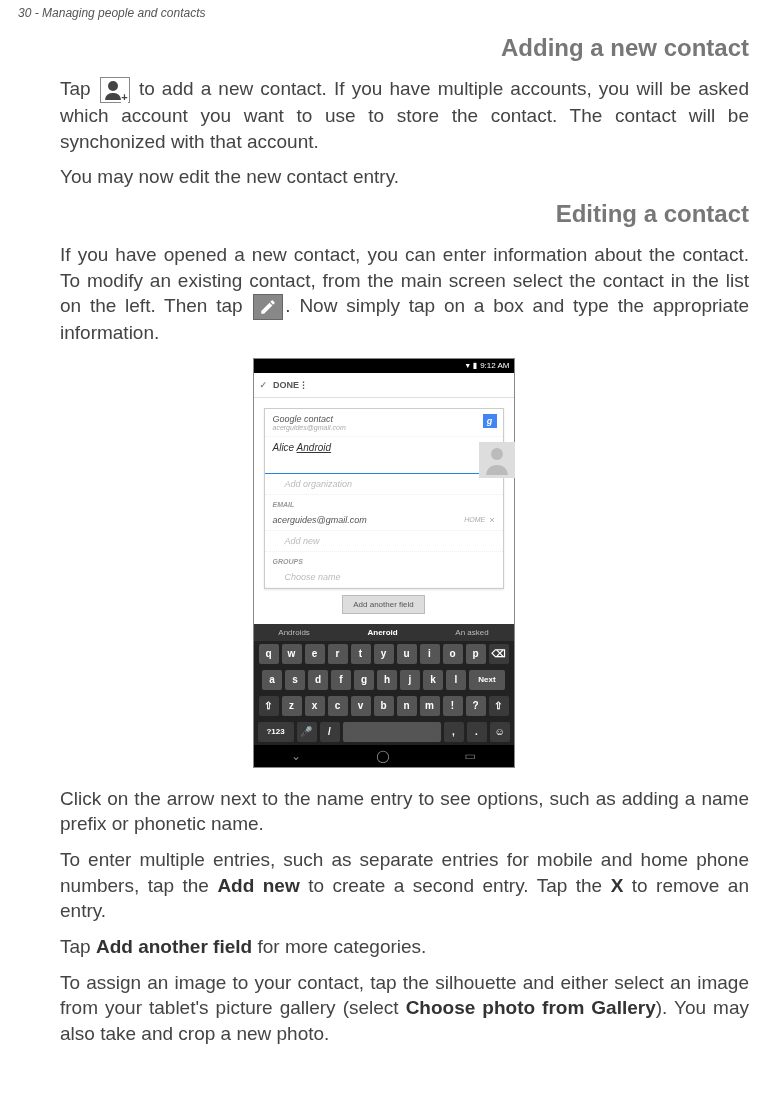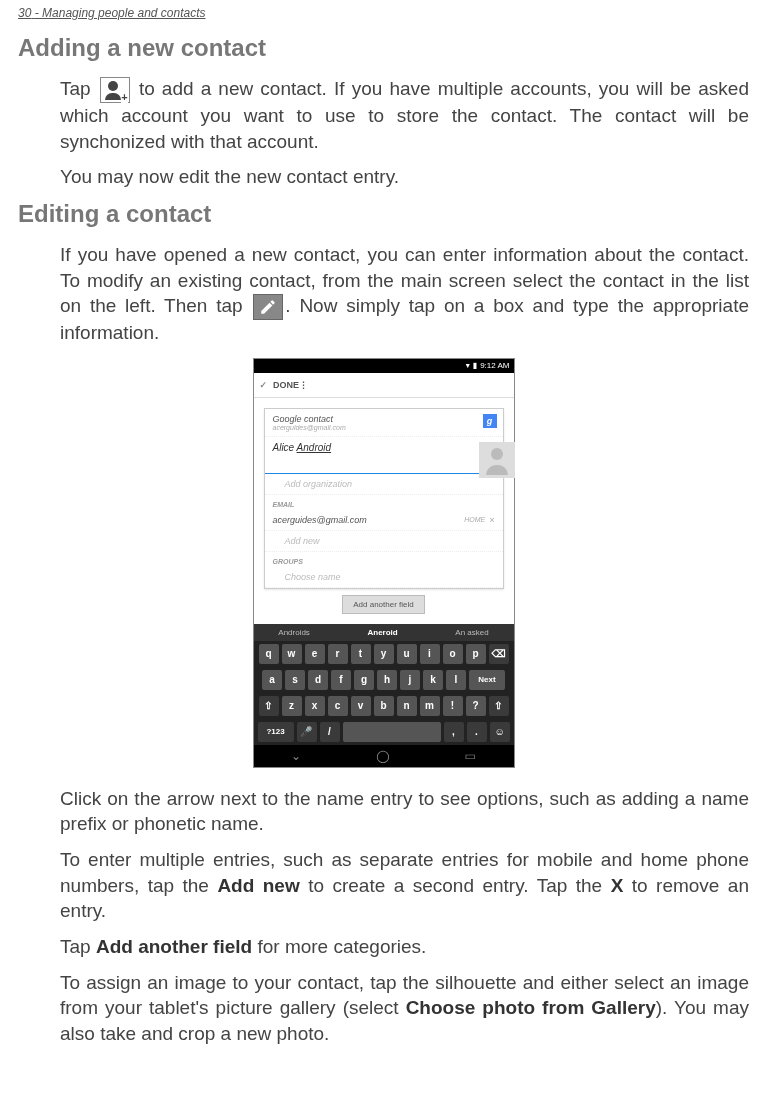--- a/index.html
+++ b/index.html
@@ -11,27 +11,27 @@
     background: #fff;
   }
   .page {
     padding: 6px 18px 20px 18px;
   }
   .header-line {
     font-size: 12px;
     font-style: italic;
     color: #555;
     margin-bottom: 14px;
-    text-decoration: underline;
   }
   h2.section-title {
     font-size: 24px;
     font-weight: bold;
     color: #777;
     margin: 8px 0 14px 0;
+    text-align: right;
   }
   .body-text {
     font-size: 19px;
     color: #444;
     line-height: 1.35;
     margin: 0 0 10px 42px;
     text-align: justify;
   }
   .body-text .inline-icon {
     display: inline-block;

